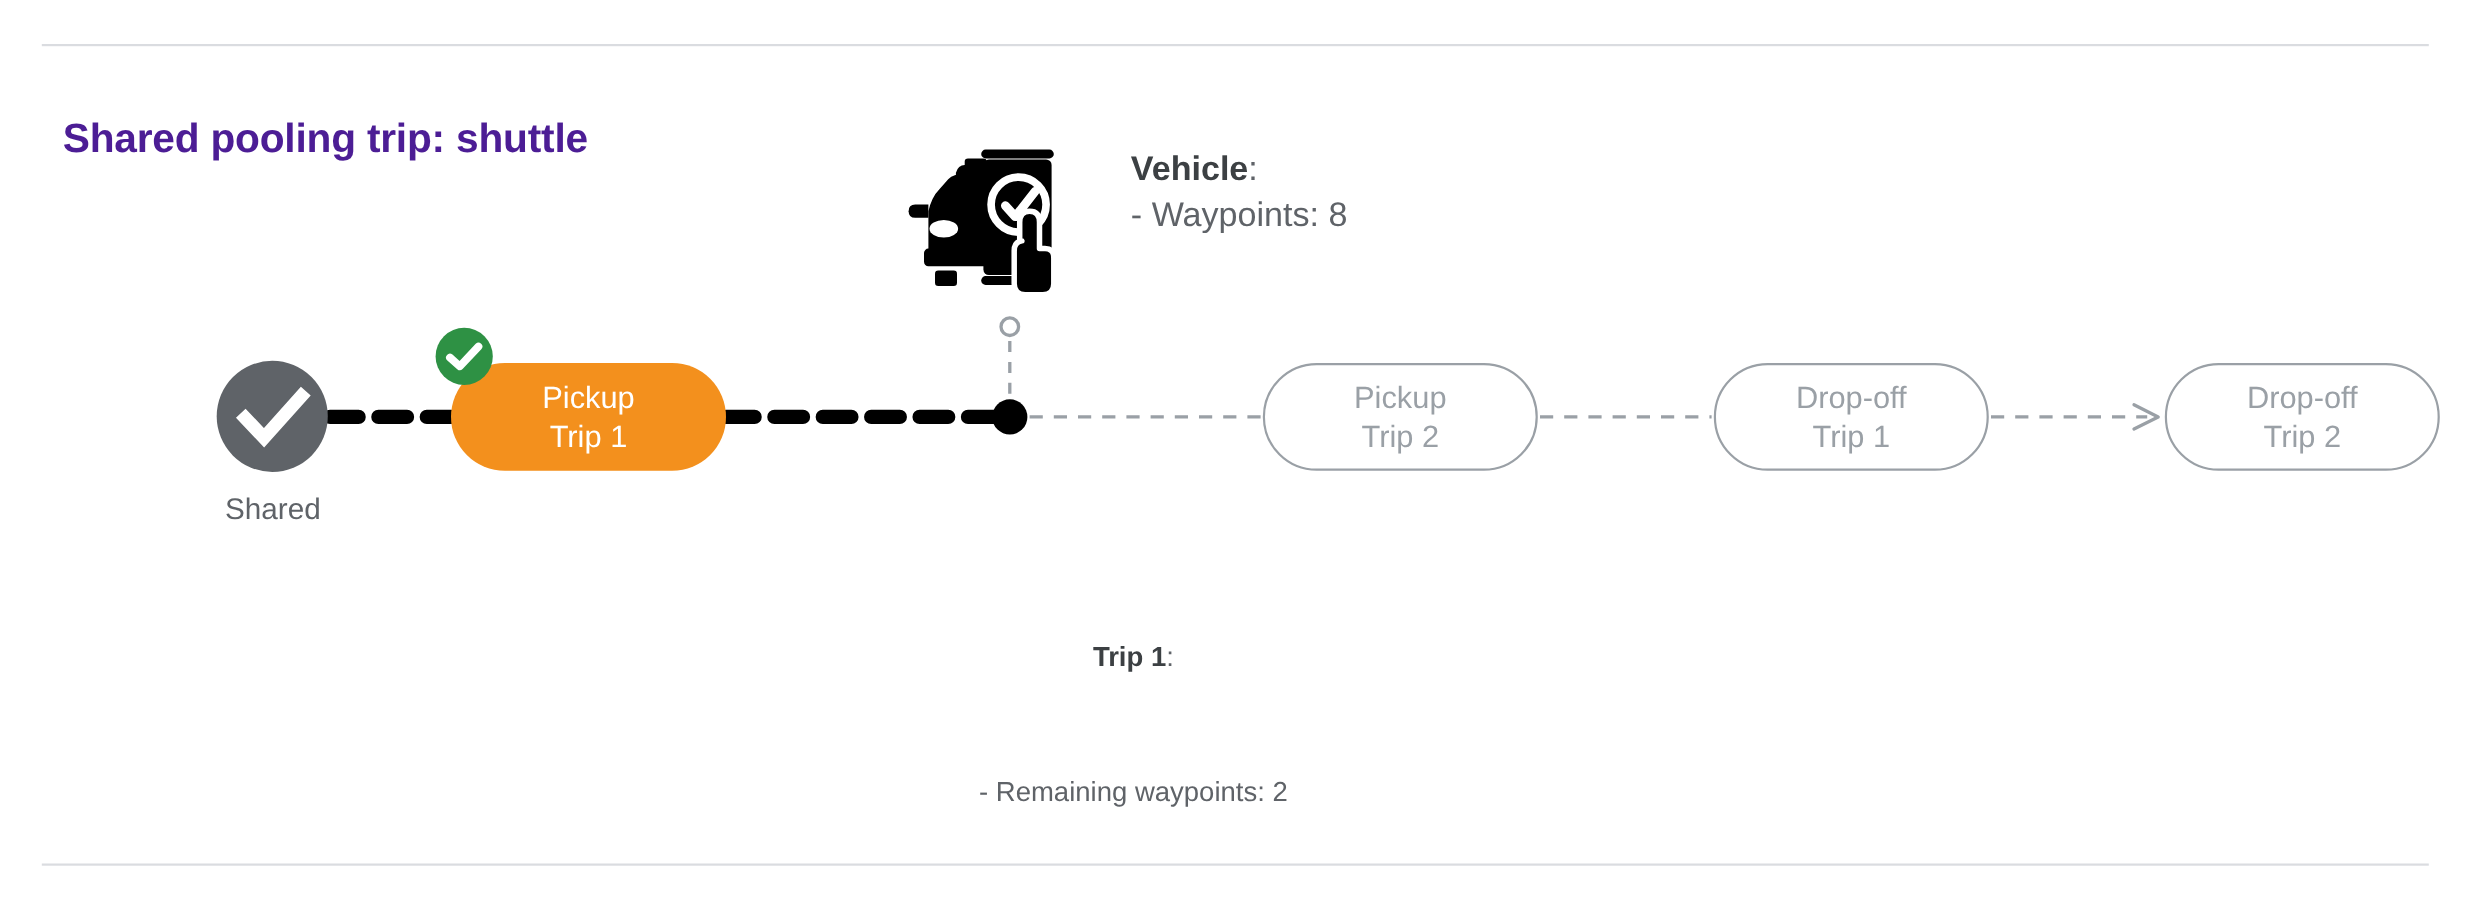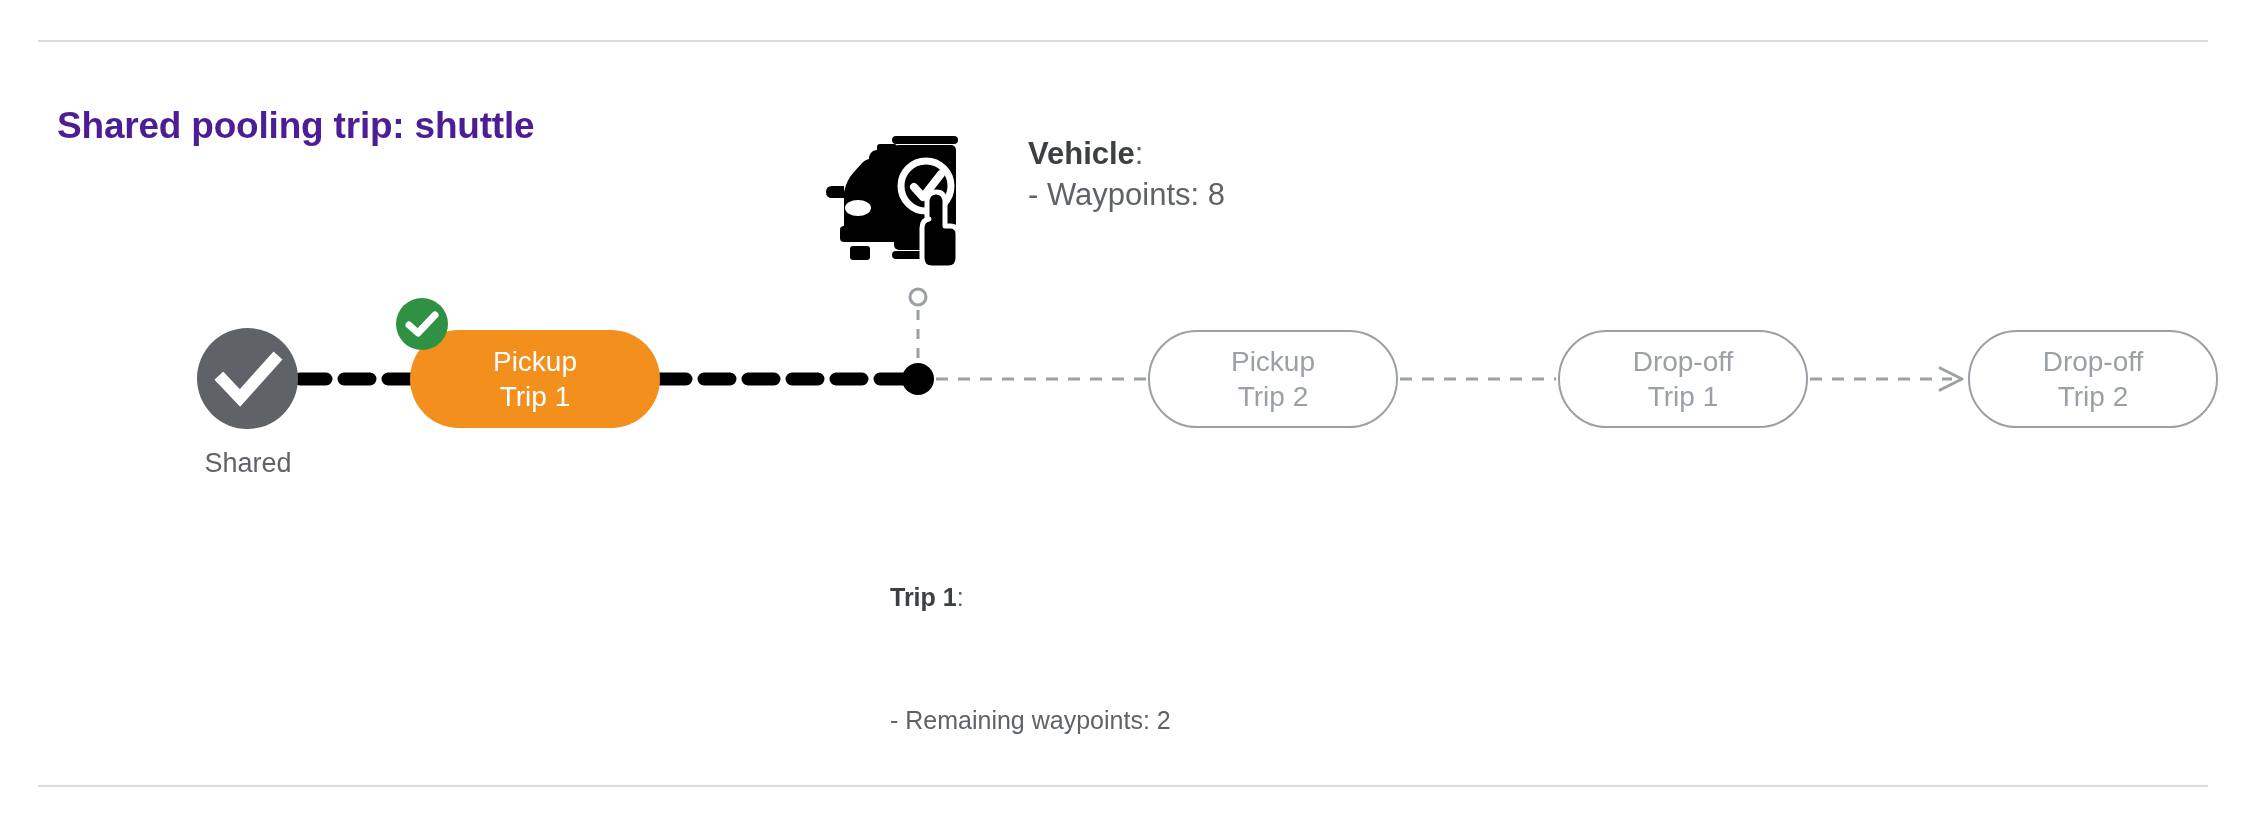--- a/index.html
+++ b/index.html
@@ -154,21 +154,21 @@
   .trip-info {
     position: absolute;
     left: 890px;
     top: 495px;
     font-size: 25px;
     line-height: 41px;
     color: #5f6368;
     white-space: pre;
   }
   .trip-info b { color: #3c4043; font-weight: 700; }
-  .trip-info div { height: 41px; }
+  .trip-info div { height: 41px; text-align: center; }
 </style>
 </head>
 <body>
 
 <div class="canvas">
 
   <div class="rule rule-top"></div>
   <div class="rule rule-bottom"></div>
 
   <div class="page-title">Shared pooling trip: shuttle</div>

